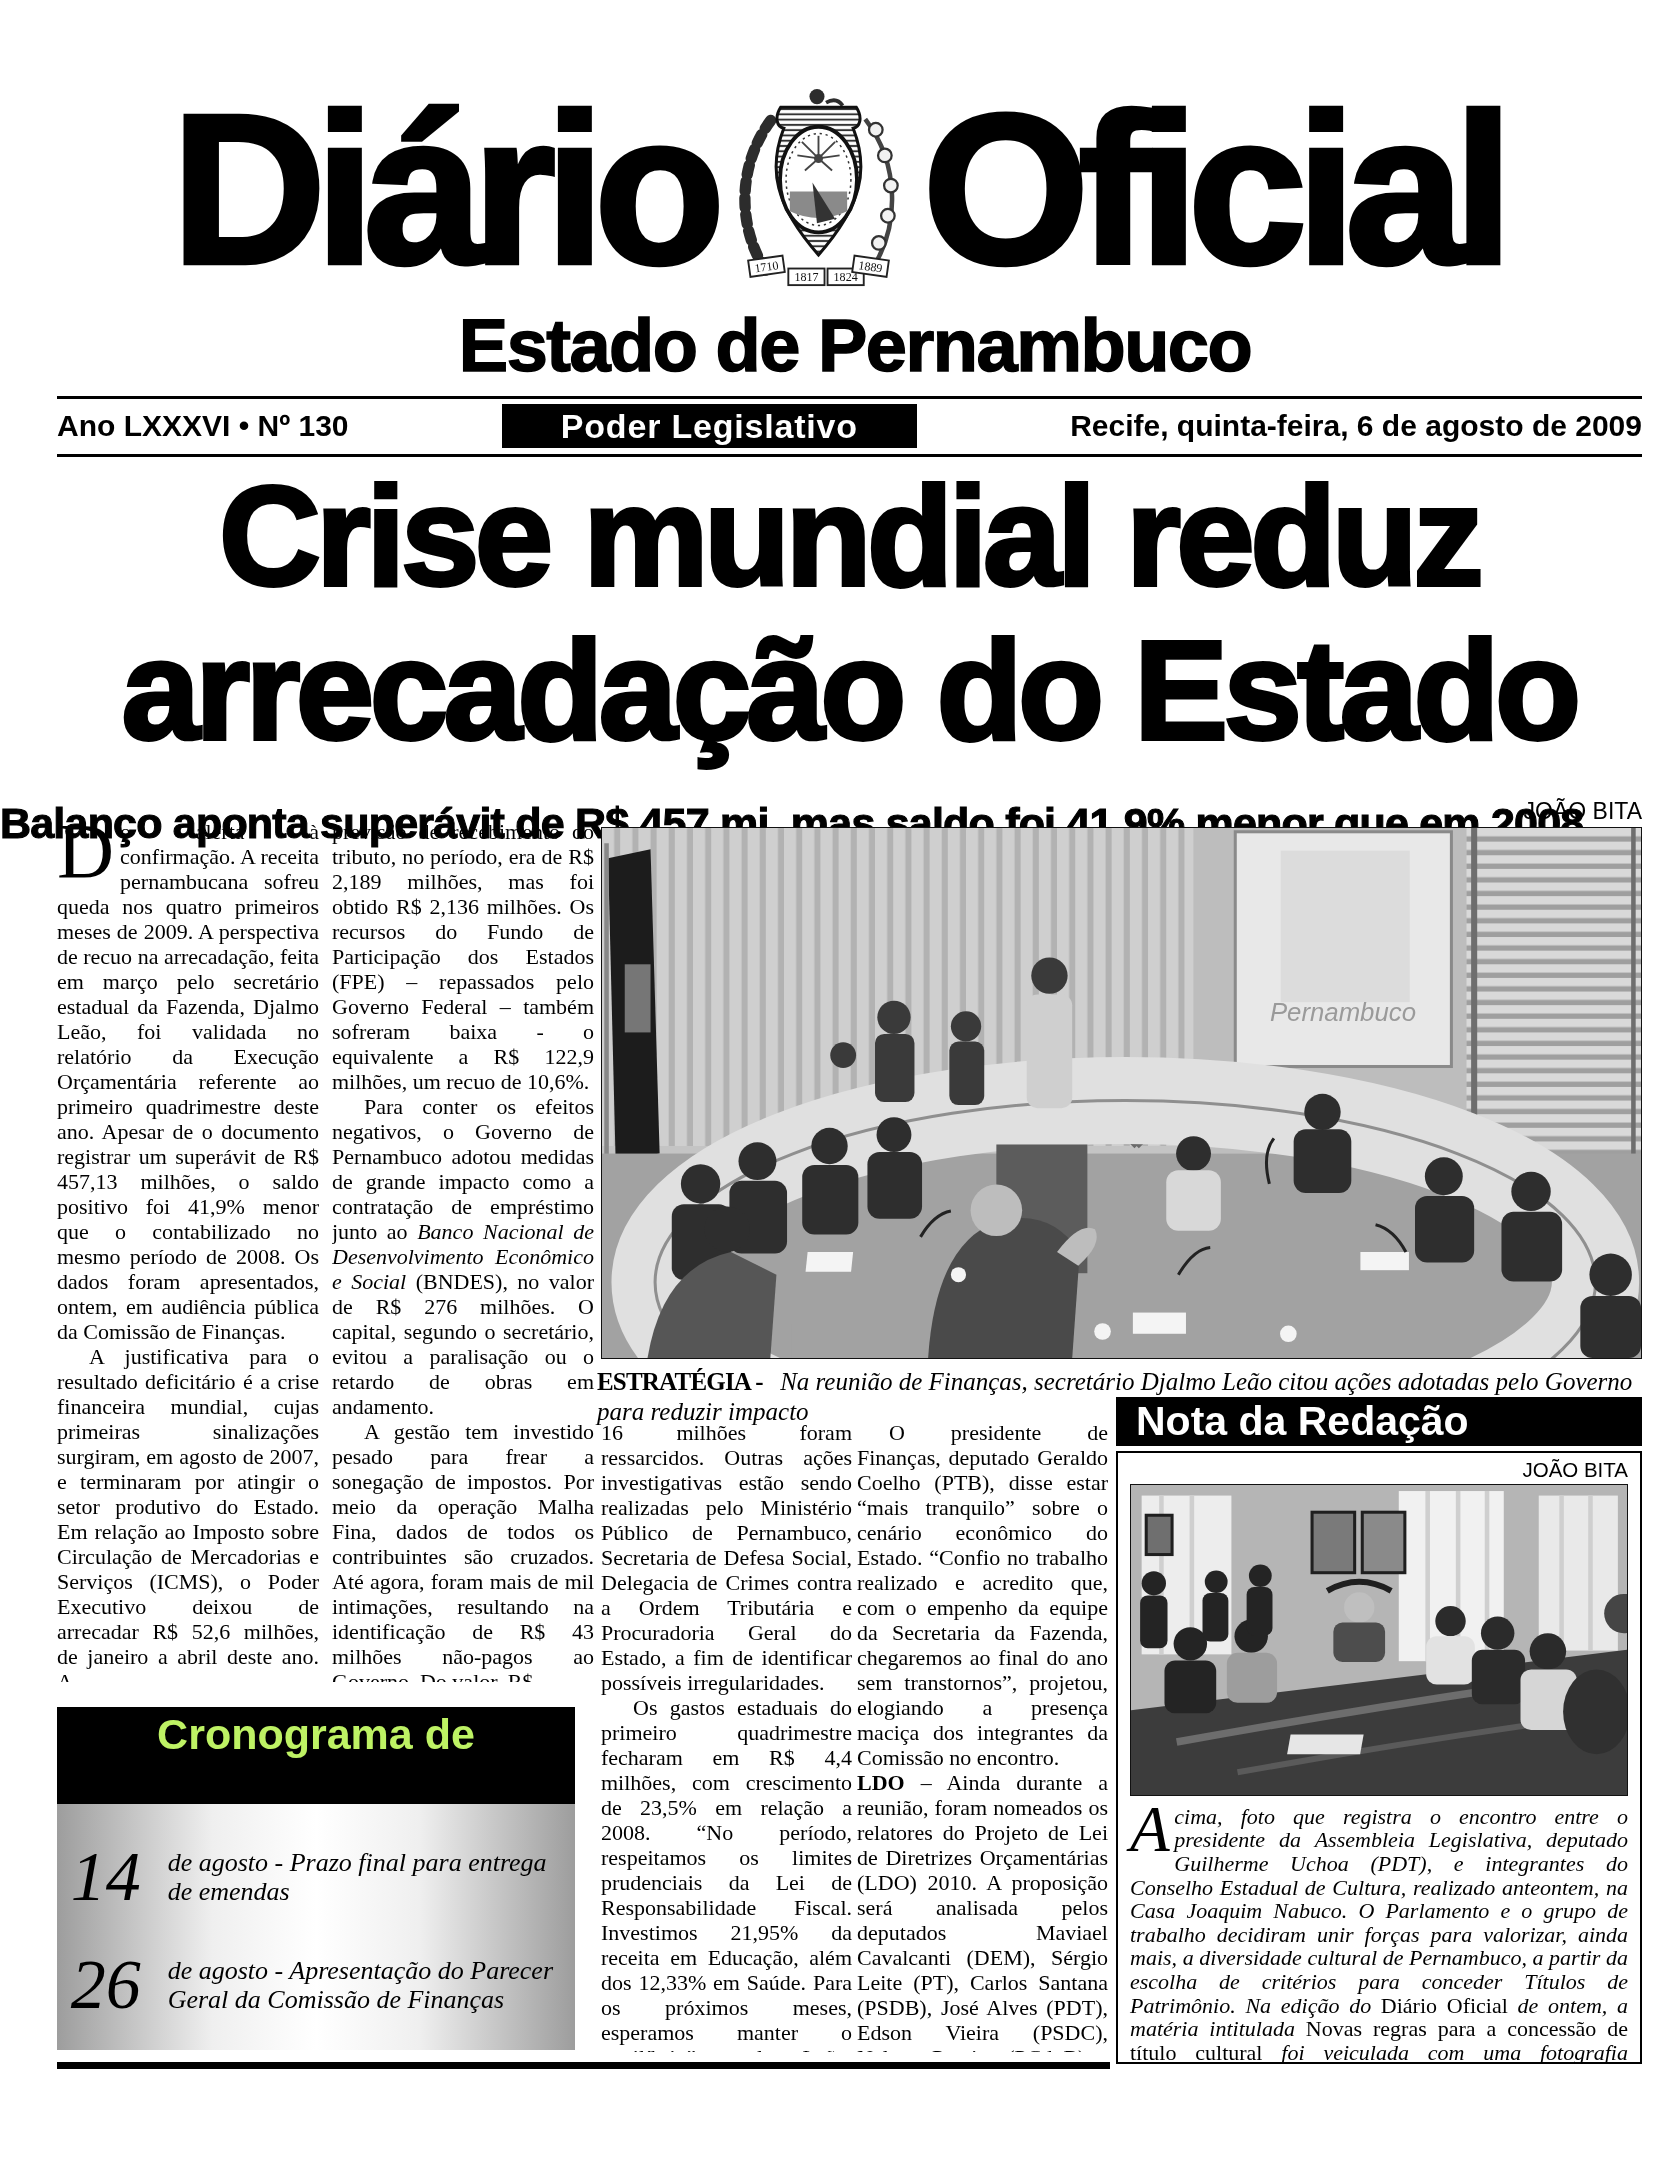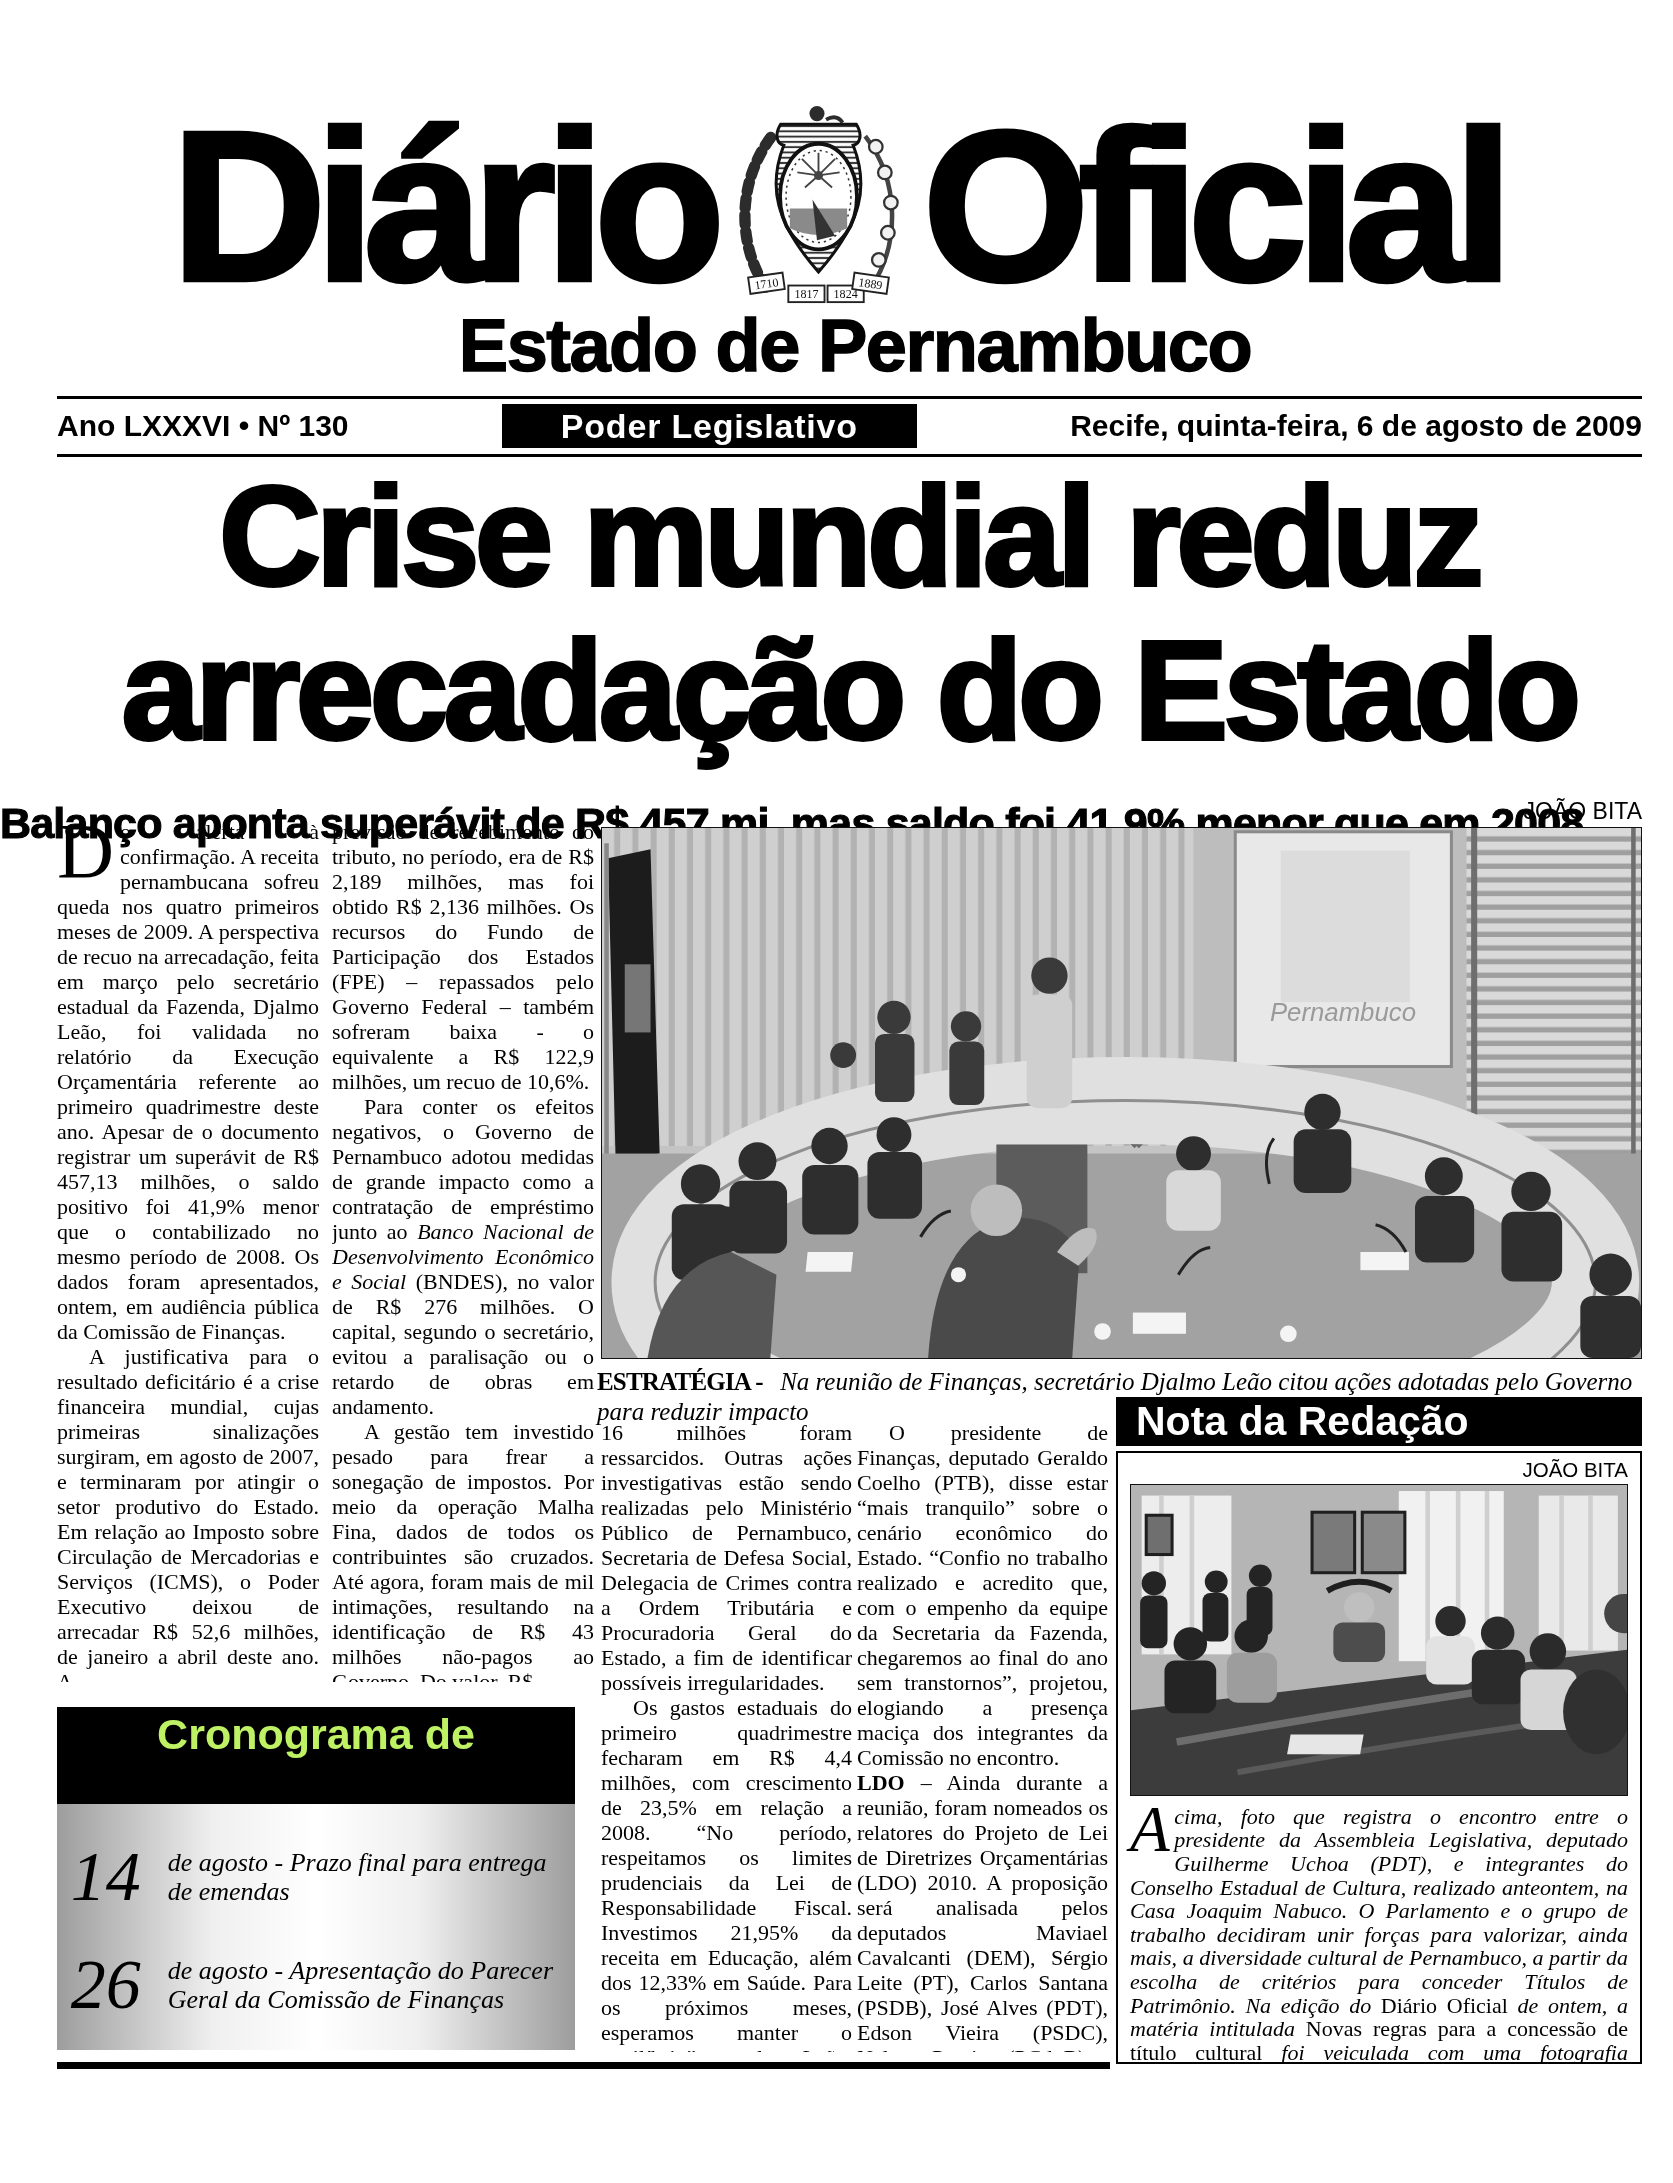--- a/index.html
+++ b/index.html
@@ -1,21 +1,21 @@
 <!DOCTYPE html>
 <html style="font-size:12px"><head>
 <meta charset="utf-8">
 <style>
   * { margin:0; padding:0; box-sizing:border-box; }
   html,body { background:#ffffff; }
   body { width:1674px; height:2183px; font-family:"Liberation Serif", serif; color:#000; }
   .page { position:relative; width:1674px; height:2183px; overflow:hidden; background:#fff; }
 
   
-  .masthead { position:absolute; top:84px; left:0; width:1674px; height:243px;
+  .masthead { position:absolute; top:67px; left:0; width:1674px; height:243px;
               display:flex; align-items:center; justify-content:center; gap:13.7px; }
   .masthead .mast-word { font-family:"Liberation Sans", sans-serif; font-weight:bold;
               font-size:214px; letter-spacing:-10.6px; line-height:1;
               -webkit-text-stroke:4.6px #000; white-space:nowrap; }
   .crest { width:181px; height:222px; flex:0 0 auto; margin-top:4.6px; }
 
   .subtitle { position:absolute; top:303px; left:0; width:1674px; text-align:center;
               font-family:"Liberation Sans", sans-serif; font-weight:bold; font-size:74px;
               letter-spacing:-1.5px;padding-left:36px; -webkit-text-stroke:1.5px #000; }
 

